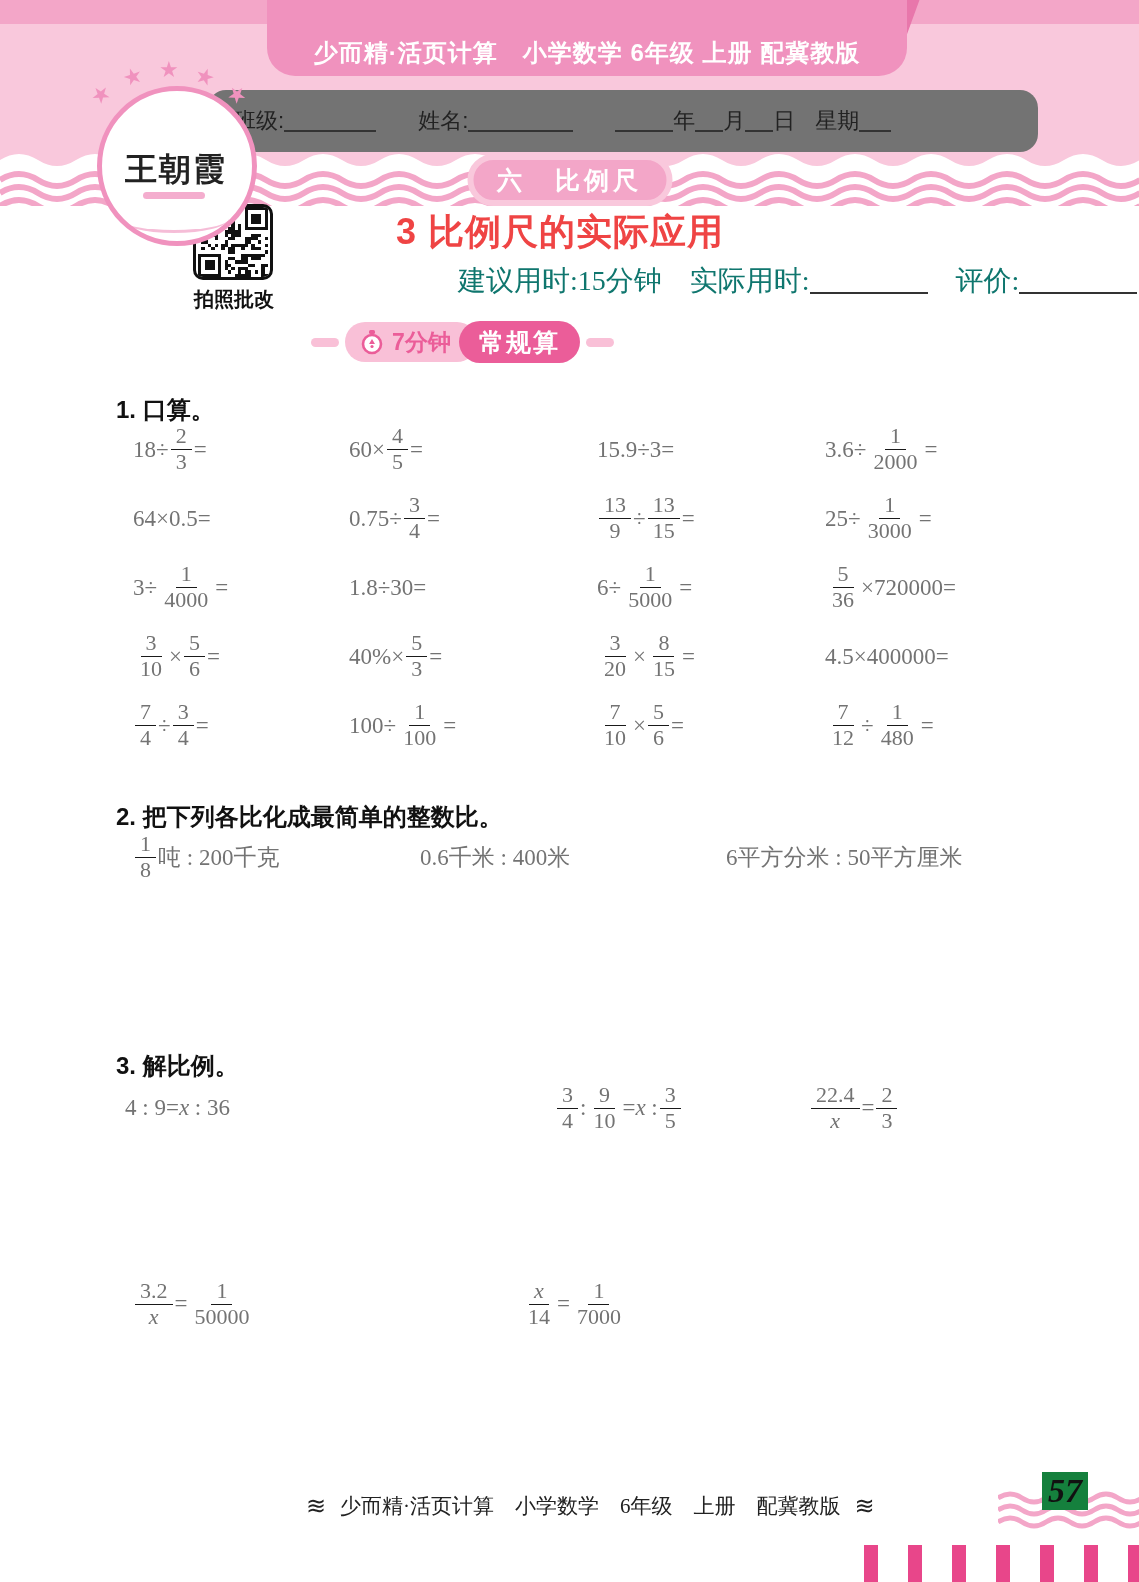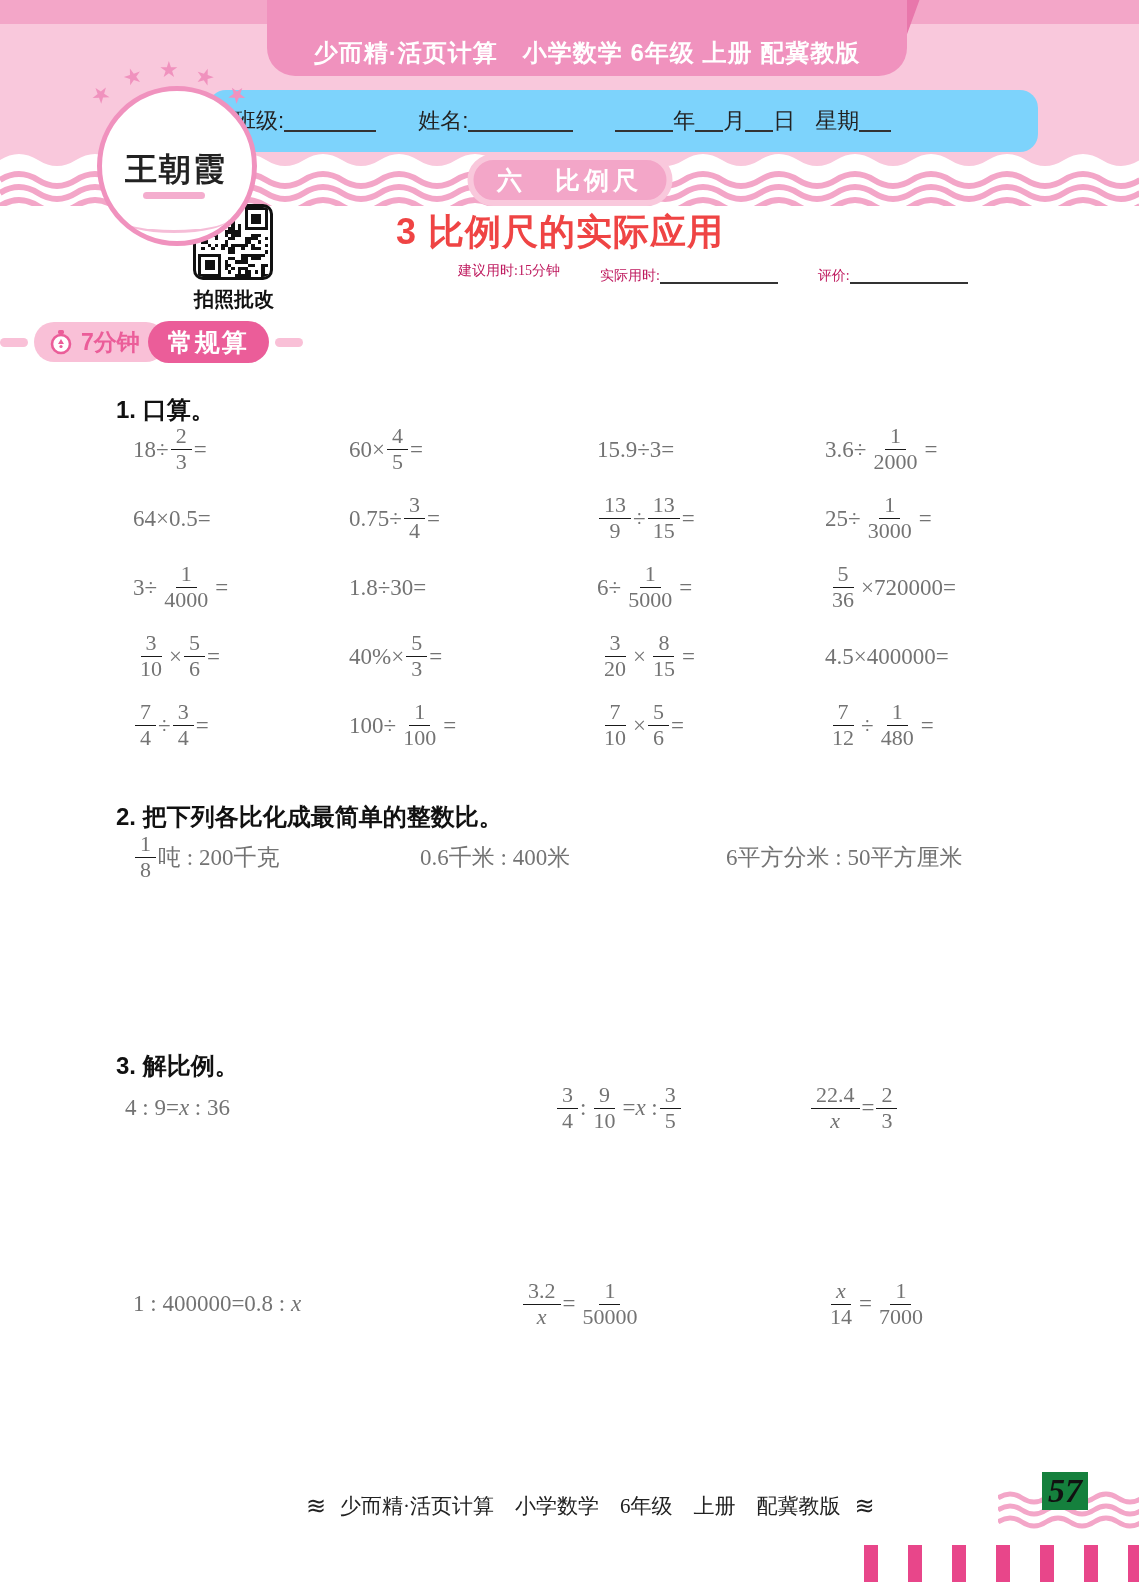--- a/index.html
+++ b/index.html
@@ -8,21 +8,21 @@
 
   
   .header{position:absolute;left:0;top:0;width:1139px;height:152px;background:var(--pink-light);}
   .topstrip{position:absolute;left:0;top:0;width:1139px;height:24px;background:var(--pink-mid);}
   .banner{position:absolute;left:267px;top:0;width:640px;height:76px;background:var(--pink-banner);
           border-radius:0 0 28px 28px;display:flex;align-items:flex-end;justify-content:center;
           padding-bottom:7px;box-sizing:border-box;}
   .banner span{color:#fff;font-size:24px;font-weight:bold;letter-spacing:1px;white-space:nowrap;}
   .wedge{position:absolute;left:848px;top:0;width:58px;height:74px;background:var(--pink-wedge);
          transform:skewX(-20deg);border-radius:0 0 16px 6px;}
-  .formbox{position:absolute;left:208px;top:90px;width:830px;height:62px;background:#7dd3fc;
+  .formbox{position:absolute;left:208px;top:90px;width:830px;height:62px;background:#737373;
            border-radius:18px;display:flex;align-items:center;padding:0 26px;box-sizing:border-box;
            font-size:22px;color:#222;white-space:nowrap;z-index:4;}
   .bl{display:inline-block;border-bottom:2px solid #333;height:20px;vertical-align:-4px;}
   .bl92{width:92px;} .bl105{width:105px;} .bl58{width:58px;} .bl28{width:28px;} .bl32{width:32px;} .bl115{width:118px;} .gap40{width:42px;} .gap18{width:20px;}
   .waves-svg{position:absolute;left:0;top:140px;width:1139px;height:66px;}
   .unit-tab{position:absolute;left:50%;transform:translateX(-50%);top:154px;height:40px;
             background:var(--pink-mid);border:6px solid var(--pink-light);border-radius:26px;
             display:flex;align-items:center;justify-content:center;padding:0 24px;z-index:5;}
   .unit-tab span{color:#fff;font-size:25px;font-weight:bold;letter-spacing:4px;white-space:nowrap;}
 
@@ -38,25 +38,25 @@
   .logo-dash{position:absolute;left:58px;top:136px;width:62px;height:7px;background:var(--pink-banner);border-radius:4px;opacity:.75;}
   .logo-arc{position:absolute;left:34px;top:148px;width:110px;height:26px;border-bottom:3px solid var(--pink-banner);border-radius:50%;opacity:.6;}
 
   
   .qr{position:absolute;left:193px;top:204px;width:80px;height:76px;border:3px solid #111;border-radius:10px;
       background:#fff;box-sizing:border-box;overflow:hidden;}
   .qr svg{display:block;width:100%;height:100%;}
   .qr-caption{position:absolute;left:176px;top:286px;width:116px;text-align:center;font-size:20px;font-weight:bold;color:#111;}
   .title{position:absolute;left:350px;top:208px;width:420px;margin:0;text-align:center;
          font-size:36px;font-weight:bold;color:#ef4444;letter-spacing:1px;}
-  .meta{position:absolute;left:458px;top:262px;width:640px;display:flex;gap:40px;
-        font-family:"Liberation Serif",serif;font-size:14px;color:#be185d;white-space:nowrap;}
+  .meta{position:absolute;left:458px;top:262px;width:640px;display:flex;gap:28px;
+        font-family:"Liberation Serif",serif;font-size:28px;color:#0f766e;white-space:nowrap;}
 
   
-  .badge-row{position:absolute;left:0;top:321px;width:925px;display:flex;justify-content:flex-start;align-items:center;}
+  .badge-row{position:absolute;left:0;top:321px;width:925px;display:flex;justify-content:center;align-items:center;}
   .bdash{width:28px;height:9px;border-radius:5px;background:var(--pink-soft);}
   .bpill-light{display:flex;align-items:center;gap:7px;background:var(--pink-soft);
                border-radius:20px;padding:5px 26px 5px 14px;margin-left:6px;height:30px;}
   .bpill-light span{color:var(--pink-deep);font-size:23px;font-weight:bold;}
   .bpill-dark{display:flex;align-items:center;background:var(--pink-deep);border-radius:23px;
               padding:6px 20px;margin-left:-18px;margin-right:6px;z-index:2;height:30px;}
   .bpill-dark span{color:#fff;font-size:25px;font-weight:bold;letter-spacing:2px;}
 
   
   .sec-h{position:absolute;left:103px;margin:13px;font-size:24px;font-weight:bold;color:#111;}
@@ -512,23 +512,20 @@
         </span>
         <span>=</span>
         <span class="frac">
           <span class="fn">2</span>
           <span class="fd">3</span>
         </span>
       </div>
     </div>
   <div class="mgrid" id="solve-grid2">
       <div class="mcell">
-        <span>1 : 400000=0.8 : <span class="var">x</span></span>
-      </div>
-      <div class="mcell">
         <span class="frac">
           <span class="fn">3.2</span>
           <span class="fd"><span class="var">x</span></span>
         </span>
         <span>=</span>
         <span class="frac">
           <span class="fn">1</span>
           <span class="fd">50000</span>
         </span>
       </div>

